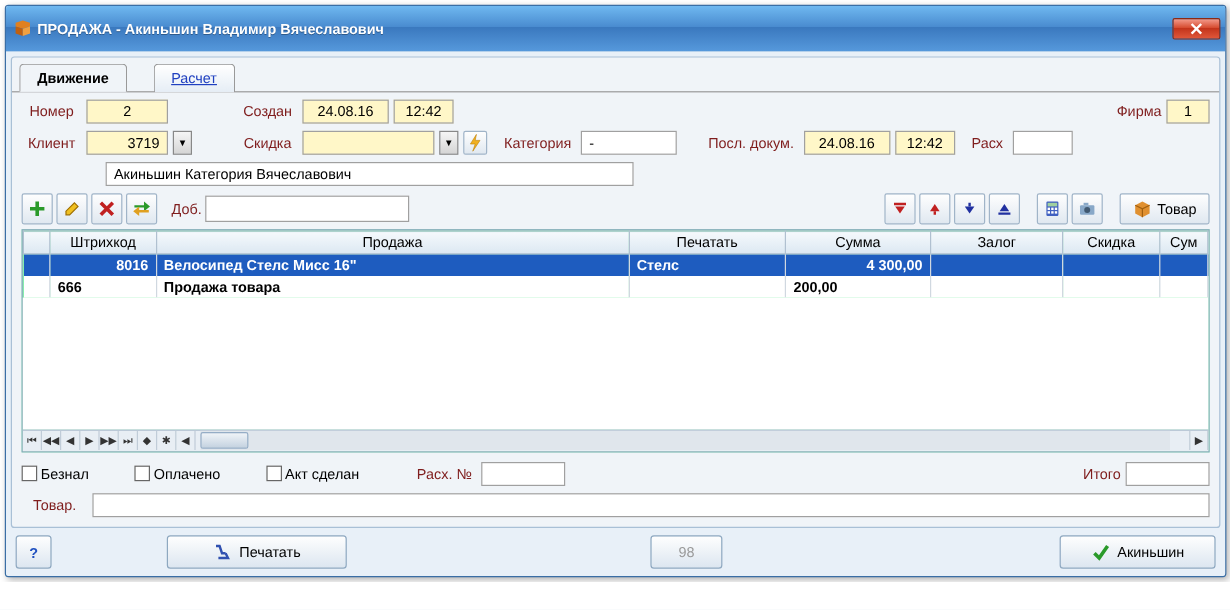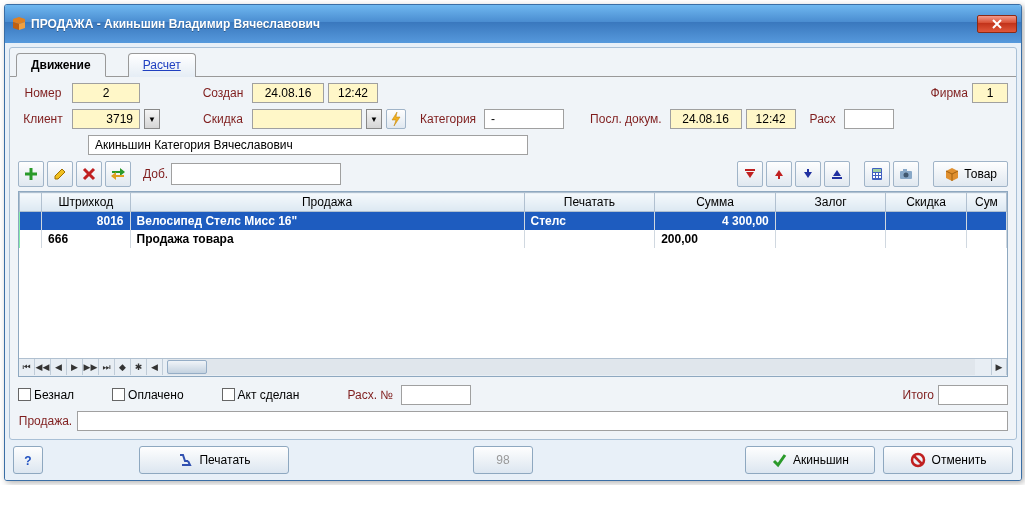--- a/index.html
+++ b/index.html
@@ -281,21 +281,21 @@
             </label>
           <span style="width:40px"></span>
           <span class="lbl">Расх. №</span>
           <span class="field white" style="width:70px;margin-left:4px"></span>
           <span class="spacer"></span>
           <span class="lbl" style="font-weight:normal">Итого</span>
           <span class="field white" style="width:70px"></span>
         </div>
 
         <div class="row" style="margin-bottom:2px">
-          <span class="lbl" style="width:55px">Продажа.</span>
+          <span class="lbl" style="width:55px">Товар.</span>
           <input class="note-input" style="">
         </div>
 
       </div>
     </div>
 
     <div class="footer">
       <span class="bigbtn" style="width:30px;padding:0">
         <svg viewBox="0 0 16 16">
             <text x="8" y="13" text-anchor="middle" font-size="14" font-weight="bold" fill="#2050c0">?</text>
@@ -313,22 +313,15 @@
         <span>98</span>
       </span>
       <span class="spacer"></span>
       <span style="width:20px"></span>
       <span class="bigbtn" style="width:130px">
         <svg viewBox="0 0 16 16">
             <path d="M3 9 L7 13 L14 3" stroke="#2a9a2a" stroke-width="3" fill="none"></path>
           </svg>
         <span>Акиньшин</span>
       </span>
-      <span class="bigbtn" style="width:130px">
-        <svg viewBox="0 0 16 16">
-            <circle cx="8" cy="8" r="6" fill="none" stroke="#c02020" stroke-width="2.5"></circle>
-            <path d="M4 4 L12 12" stroke="#c02020" stroke-width="2.5"></path>
-          </svg>
-        <span>Отменить</span>
-      </span>
     </div>
   </div>
 </div>
 
 </body></html>

